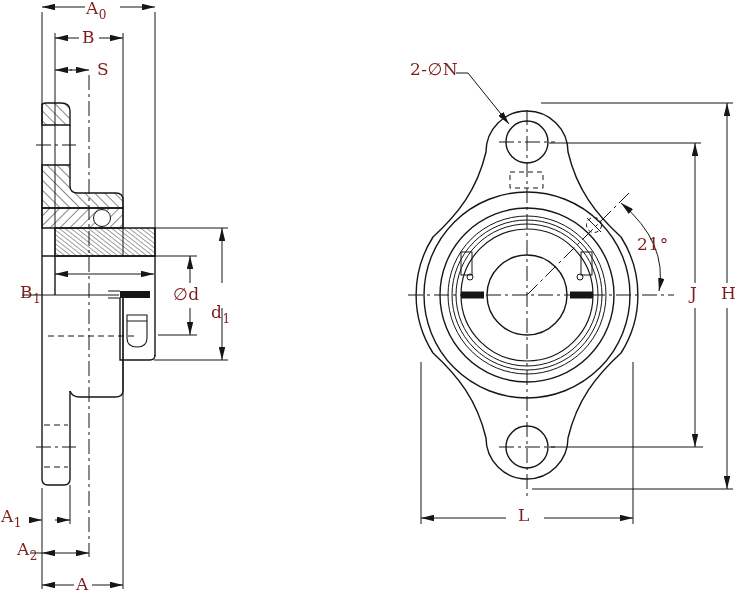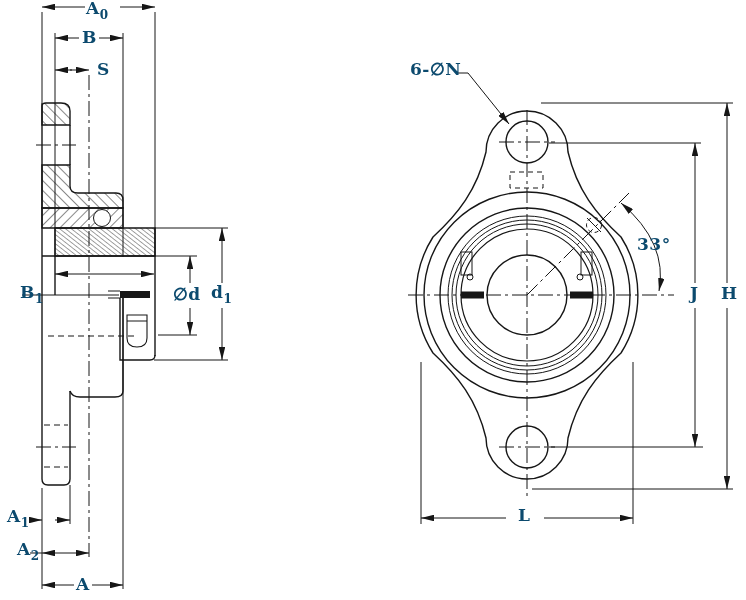--- a/index.html
+++ b/index.html
@@ -1,19 +1,19 @@
 <!DOCTYPE html>
 <html><head>
 <meta charset="utf-8">
 <style>
   html,body{margin:0;padding:0;background:#ffffff;}
   .cv{position:relative;width:746px;height:600px;background:#ffffff;overflow:hidden;
       font-family:"DejaVu Serif","Liberation Serif",serif;}
   svg{position:absolute;left:0;top:0;}
-  .lbl{position:absolute;font-weight:bold;font-size:17px;color:#0c4a6e;
+  .lbl{position:absolute;font-weight:normal;font-size:17px;color:#7f1d1d;
        white-space:nowrap;line-height:1;letter-spacing:.5px;}
   .lbl sub{font-size:12px;line-height:0;vertical-align:-5px;letter-spacing:0;}
 </style>
 </head>
 <body>
 
 <div class="cv">
 <svg width="746" height="600" viewBox="0 0 746 600">
   <defs>
     <marker id="arw" viewBox="0 0 12 6" refX="12" refY="3" markerWidth="13" markerHeight="6.5" orient="auto" markerUnits="userSpaceOnUse">
@@ -191,22 +191,22 @@
           </g>
     </g>
   </g>
 </svg>
 
   <div class="lbl" style="left:86px;top:0px"><span>A</span><sub>0</sub></div>
   <div class="lbl" style="left:82px;top:29px"><span>B</span></div>
   <div class="lbl" style="left:97px;top:61px"><span>S</span></div>
   <div class="lbl" style="left:20px;top:284px"><span>B</span><sub>1</sub></div>
   <div class="lbl" style="left:173px;top:286px"><span>∅d</span></div>
-  <div class="lbl" style="left:211px;top:284px"><span>d</span><sub>1</sub></div>
-  <div class="lbl" style="left:7px;top:508px"><span>A</span><sub>1</sub></div>
+  <div class="lbl" style="left:211px;top:304px"><span>d</span><sub>1</sub></div>
+  <div class="lbl" style="left:1px;top:508px"><span>A</span><sub>1</sub></div>
   <div class="lbl" style="left:17px;top:541px"><span>A</span><sub>2</sub></div>
   <div class="lbl" style="left:76px;top:576px"><span>A</span></div>
-  <div class="lbl" style="left:410px;top:61px"><span>6-∅N</span></div>
-  <div class="lbl" style="left:637px;top:236px"><span>33°</span></div>
+  <div class="lbl" style="left:410px;top:61px"><span>2-∅N</span></div>
+  <div class="lbl" style="left:637px;top:236px"><span>21°</span></div>
   <div class="lbl" style="left:690px;top:285px"><span>J</span></div>
   <div class="lbl" style="left:721px;top:285px"><span>H</span></div>
   <div class="lbl" style="left:518px;top:507px"><span>L</span></div>
 </div>
 
 </body></html>

